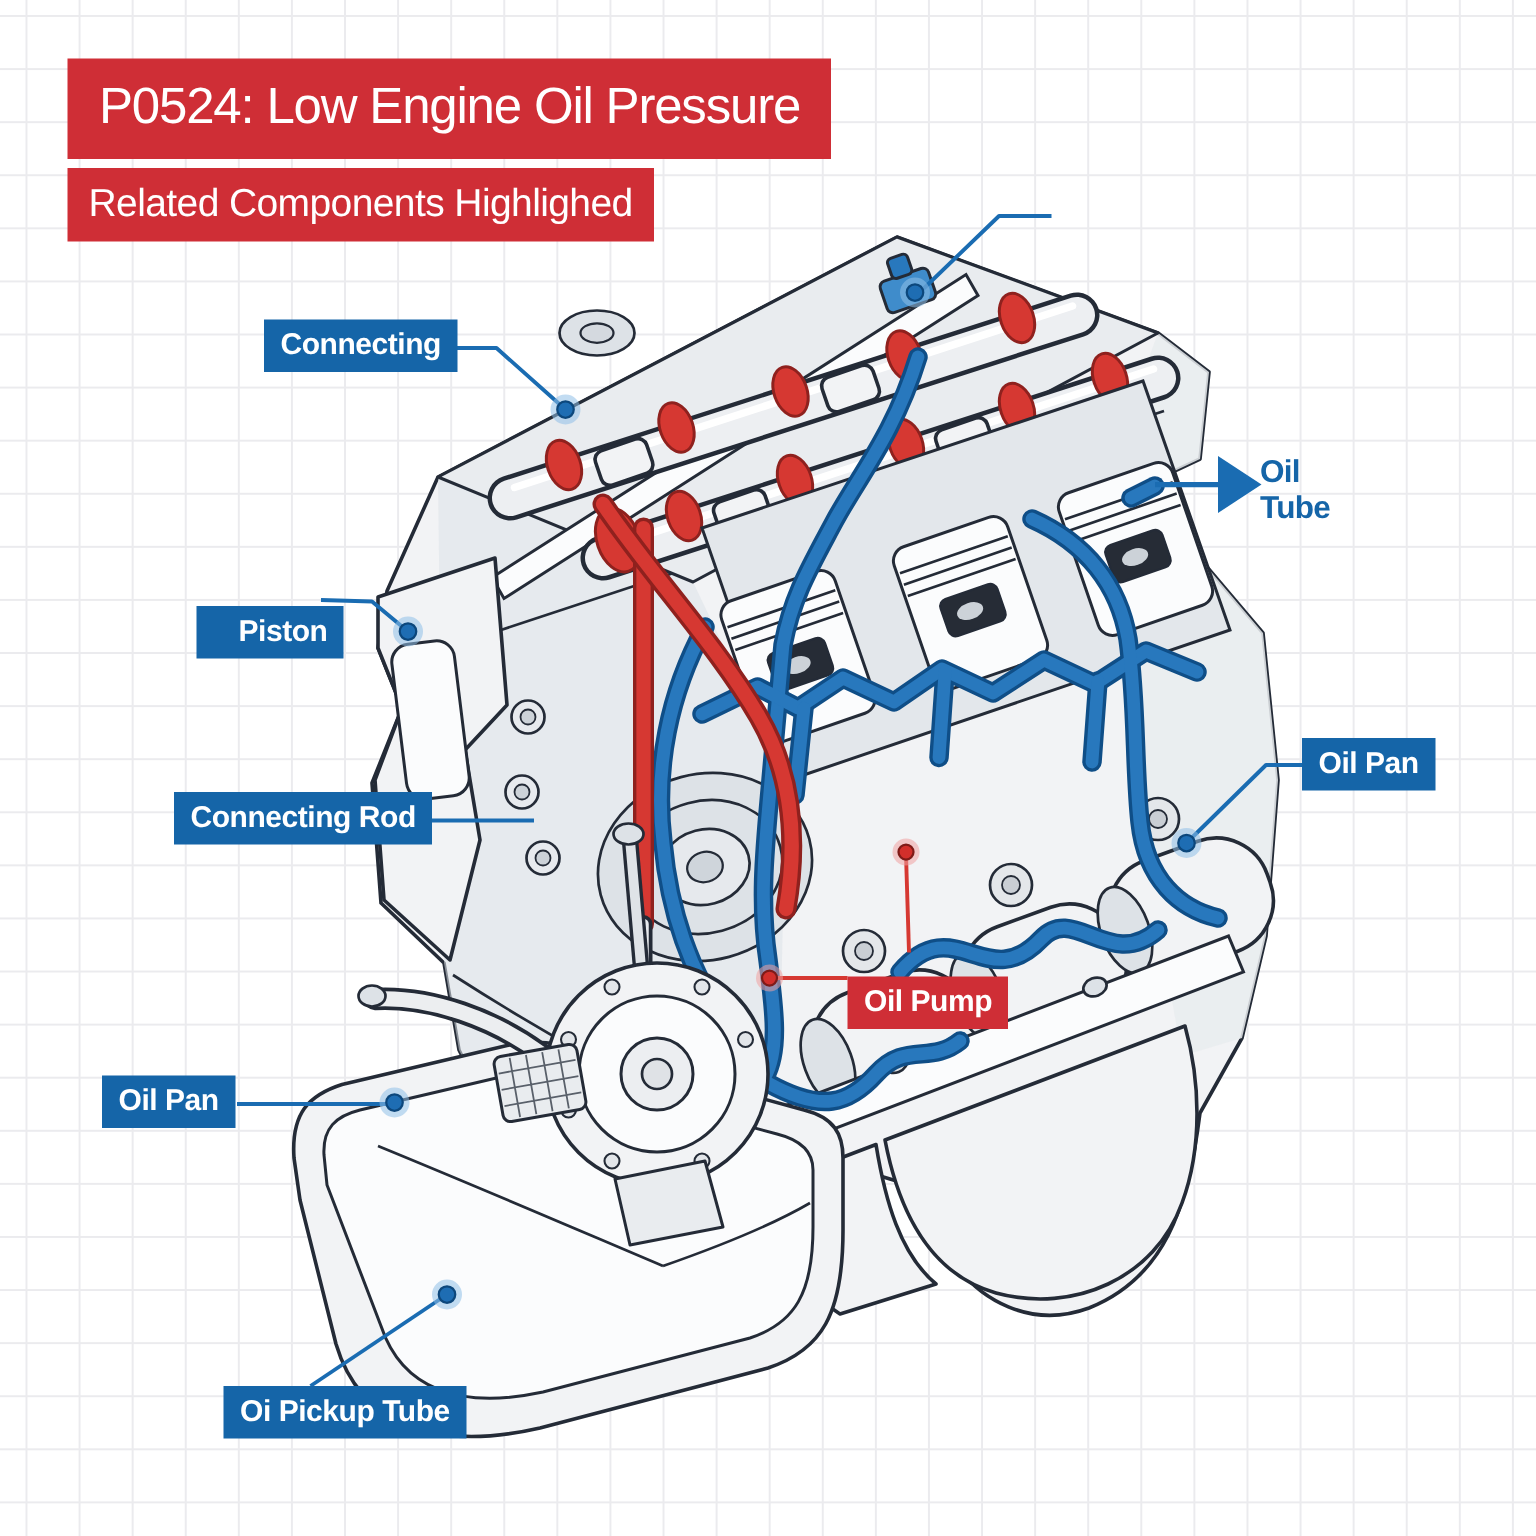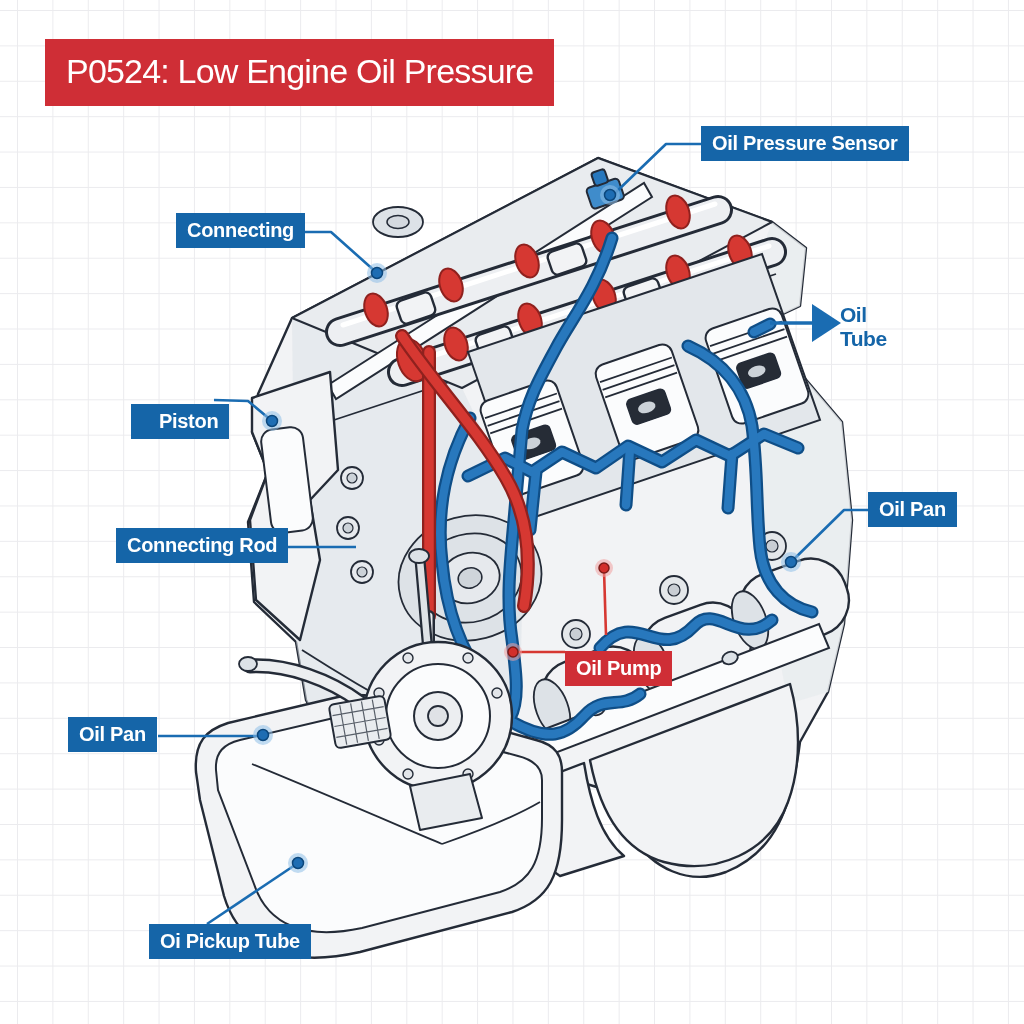--- a/index.html
+++ b/index.html
@@ -304,22 +304,22 @@
           <circle cx="513" cy="652" r="5" fill="#d22f2b" stroke="#7e1b18" stroke-width="1.5"></circle>
         </g>
       <g>
           <circle cx="604" cy="568" r="9" fill="#f0a0a0" opacity="0.55"></circle>
           <circle cx="604" cy="568" r="5" fill="#d22f2b" stroke="#7e1b18" stroke-width="1.5"></circle>
         </g>
     </g>
   </svg>
 
   <div class="banner">P0524: Low Engine Oil Pressure</div>
-
-  <div class="callout" id="lbl-sensor">Oil Pressure Sensor</div>
+  <div class="banner sub">Related Components Highlighed</div>
+
   <div class="callout" id="lbl-crank">Connecting</div>
   <div class="callout" id="lbl-piston">Piston</div>
   <div class="callout" id="lbl-conrod">Connecting Rod</div>
   <div class="callout" id="lbl-oilpan-r">Oil Pan</div>
   <div class="callout red" id="lbl-oilpump">Oil Pump</div>
   <div class="callout" id="lbl-oilpan-l">Oil Pan</div>
   <div class="callout" id="lbl-pickup">Oi Pickup Tube</div>
 
   <div class="oilflow">
     <div>Oil</div>

